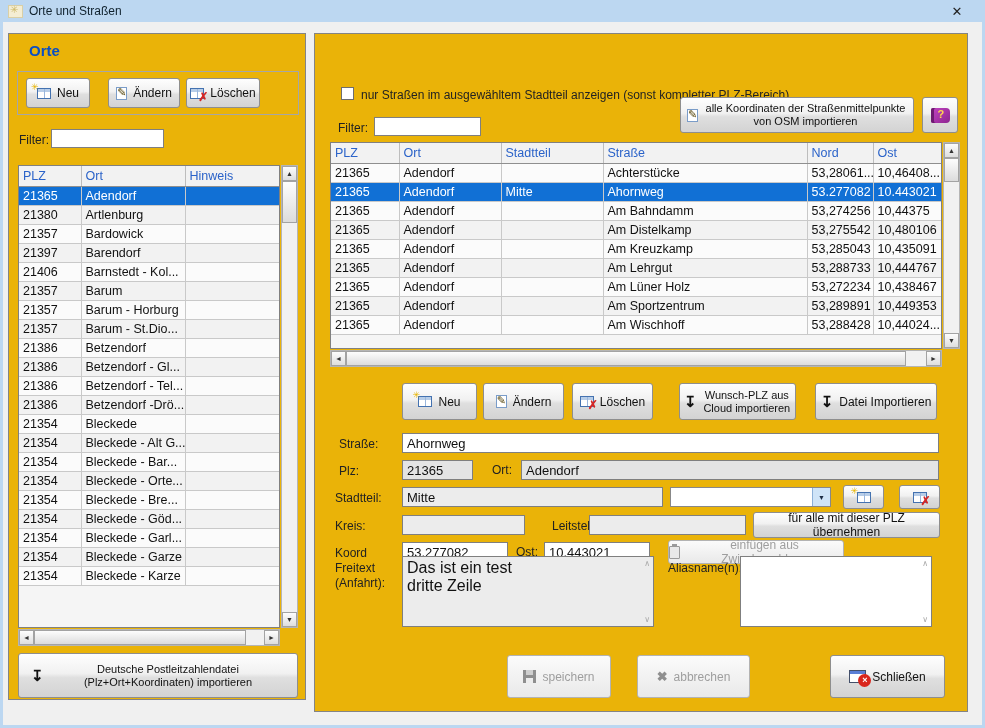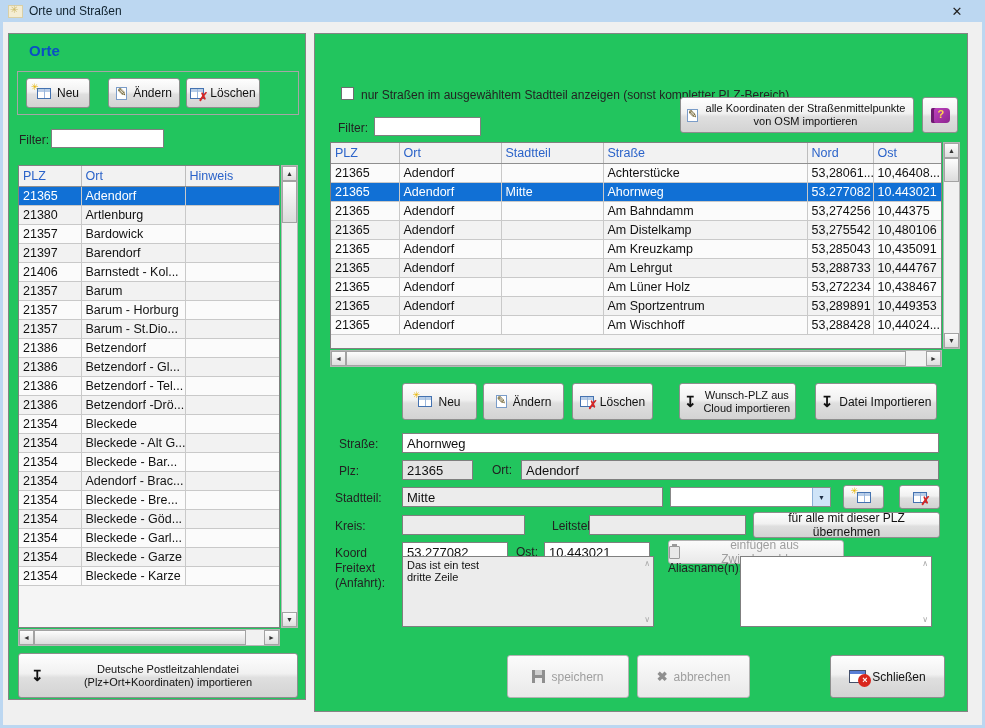--- a/index.html
+++ b/index.html
@@ -11,21 +11,21 @@
   .frame.bottom { left:0; right:0; bottom:0; height:3px; }
 
   
   .titlebar { position:absolute; left:0; top:0; width:985px; height:22px; background:#bcd7f1; display:flex; align-items:center; padding:0 8px; }
   .app-ic { width:15px; height:13px; background:#f4edd3; border:1px solid #d9cfa6; position:relative; margin-right:6px; }
   .app-ic span { position:absolute; left:1px; top:-2px; font-size:10px; color:#cdb96a; }
   .title-text { font-size:12px; color:#10222e; }
   .close-btn { position:absolute; right:12px; top:0; width:32px; height:22px; display:flex; align-items:center; justify-content:center; font-size:13px; color:#222; cursor:default; }
 
   
-  .panel { position:absolute; border:1px solid #848484; background:#22c55e; }
+  .panel { position:absolute; border:1px solid #848484; background:#eab308; }
   .panel-left  { left:8px;   top:33px; width:298px; height:667px; }
   .panel-right { left:314px; top:33px; width:654px; height:679px; }
   .heading { position:absolute; font-size:15px; font-weight:bold; color:#0a4fc4; }
 
   
   .btn { position:absolute; display:flex; align-items:center; justify-content:center; gap:6px;
          background:linear-gradient(to bottom,#fefefe 0%,#f1f1f1 45%,#dfdfdf 55%,#d3d3d3 100%);
          border:1px solid #8e8e8e; border-radius:3px; font-size:12px; color:#111; text-align:center; }
   .btn.small-text { font-size:11px; line-height:13px; }
   .btn.disabled { color:#9e9e9e; border-color:#b3b3b3;
@@ -86,21 +86,21 @@
 
   
   .combo { position:absolute; display:flex; border:1px solid #888; background:#fff; height:20px; }
   .combo .cval { flex:1; font-size:12px; padding:1px 3px; }
   .combo .arrow-btn { width:18px; background:#cfe4f8; border-left:1px solid #8cb0d8; display:flex; align-items:center; justify-content:center; font-size:7px; color:#1c2c44; }
 
   
   .ta-wrap { position:absolute; border:1px solid #7f7f7f; background:#fff; }
   .ta-wrap.gray { background:#ececec; }
   .ta-wrap textarea { width:100%; height:100%; border:none; background:transparent; resize:none; outline:none;
-                      font-family:"Liberation Sans",sans-serif; font-size:11px; color:#111; padding:2px 14px 2px 4px; }
+                      font-family:"Liberation Sans",sans-serif; font-size:16px; color:#111; padding:2px 14px 2px 4px; }
   .ta-hint { position:absolute; right:3px; font-size:8px; color:#a8a8a8; }
   .ta-hint.up { top:2px; } .ta-hint.down { bottom:2px; }
 </style>
 </head>
 <body>
 
 <div class="window">
 
   <div class="titlebar">
     <span class="app-ic">
@@ -237,21 +237,21 @@
                 </tr>
 
                 <tr>
                   <td>21354</td>
                   <td>Bleckede - Bar...</td>
                   <td></td>
                 </tr>
 
                 <tr>
                   <td>21354</td>
-                  <td>Adendorf - Brac...</td>
+                  <td>Bleckede - Orte...</td>
                   <td></td>
                 </tr>
 
                 <tr>
                   <td>21354</td>
                   <td>Bleckede - Bre...</td>
                   <td></td>
                 </tr>
 
                 <tr>
@@ -506,21 +506,21 @@
       <span class="ta-hint down">∨</span>
     </div>
 
     <div class="flabel" style="left:353px; top:527px;">Aliasname(n):</div>
     <div class="ta-wrap" style="left:425px; top:522px; width:192px; height:71px;">
       <textarea style=""></textarea>
       <span class="ta-hint up">∧</span>
       <span class="ta-hint down">∨</span>
     </div>
 
-    <div class="btn disabled" style="left:192px; top:621px; width:122px; height:43px;">
+    <div class="btn disabled" style="left:192px; top:621px; width:104px; height:43px;">
       <span class="floppy-ic"></span>
       <span>speichern</span>
     </div>
     <div class="btn disabled" style="left:322px; top:621px; width:113px; height:43px;">
       <span class="x-ic">✖</span>
       <span>abbrechen</span>
     </div>
     <div class="btn" style="left:515px; top:621px; width:115px; height:43px;">
       <span class="win-ic">
           <span class="badge">×</span>

